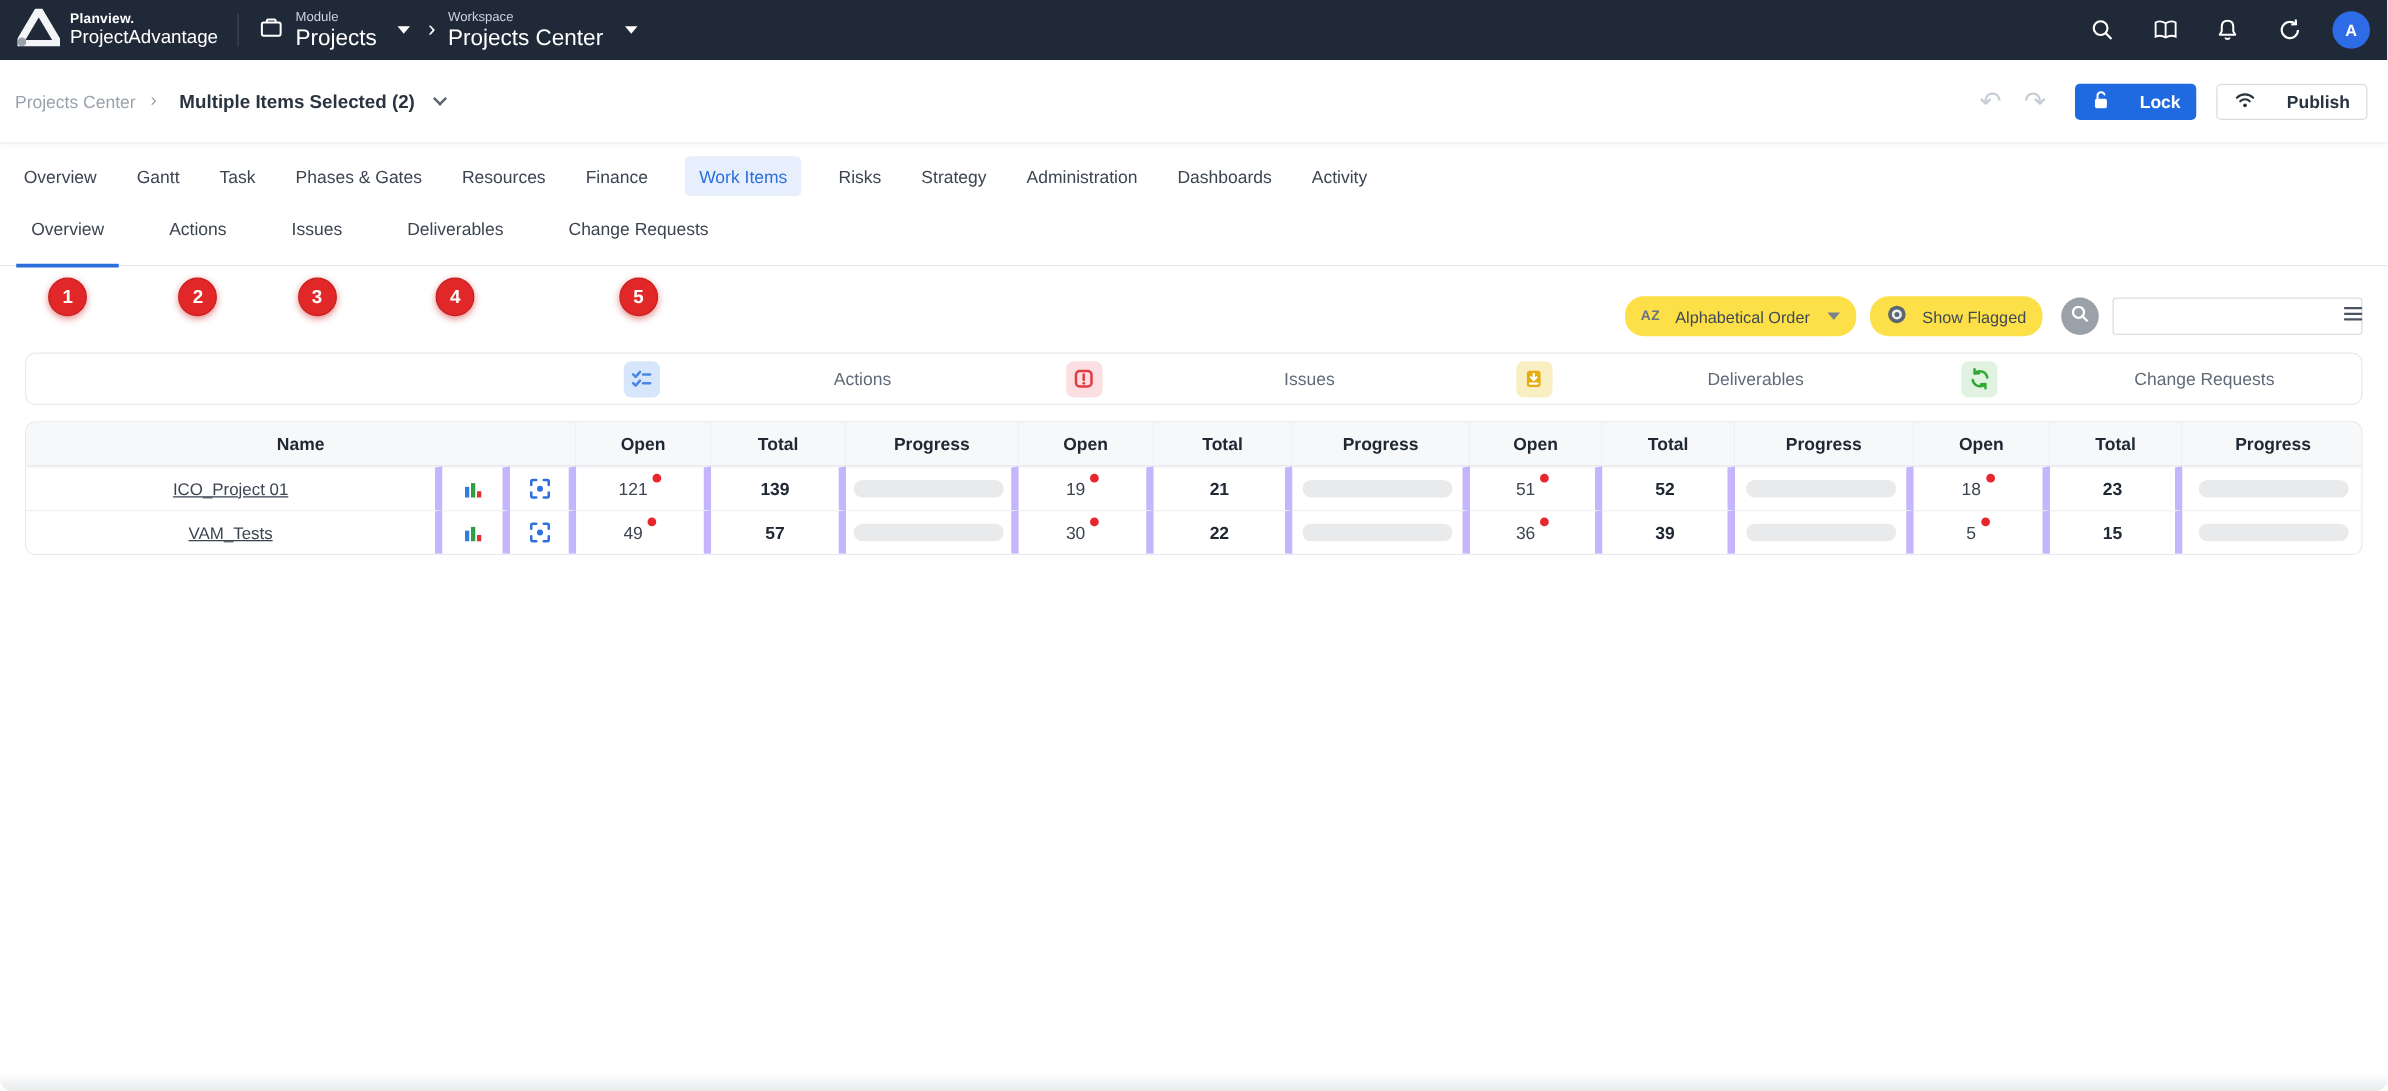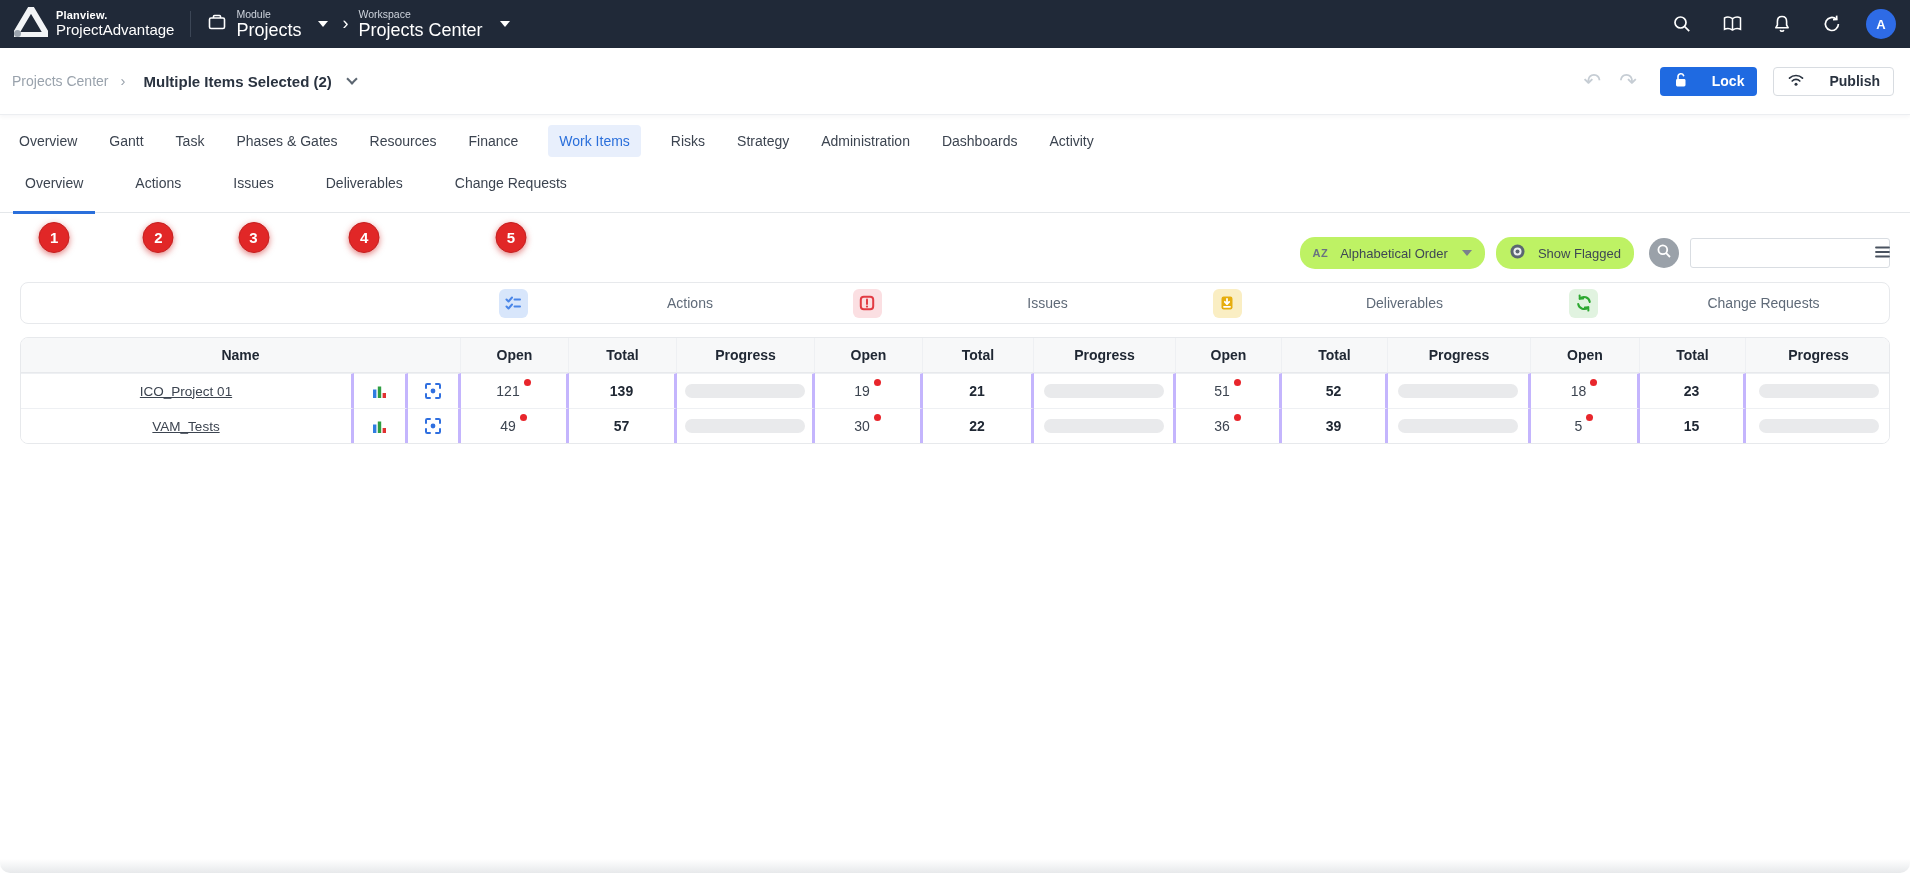--- a/index.html
+++ b/index.html
@@ -41,40 +41,40 @@
   .maintab.active { background:#e8effc; color:#2a6fdb; border-radius:4px; padding:8px 11px; }
 
   
   .subtabs { height:46px; display:flex; align-items:flex-start; padding-left:13px; gap:28px; border-bottom:1px solid #e4e7ea; position:relative; }
   .subtab { position:relative; font-size:14px; color:#3c4450; padding:8px 12px 0; height:46px; cursor:pointer; white-space:nowrap; }
   .subtab.active::after { content:""; position:absolute; left:0; right:0; bottom:-1px; height:3px; background:#2a6fdb; }
   .ann-badge { position:absolute; top:55px; left:50%; transform:translateX(-50%); width:31px; height:31px; border-radius:50%; background:#e12727; border:1px solid #c51f1f; box-shadow:0 2px 6px rgba(205,35,35,.55); color:#fff; font-size:15px; font-weight:700; display:flex; align-items:center; justify-content:center; z-index:5; }
 
   
   .controls { margin-top:25px; height:30px; display:flex; justify-content:flex-end; align-items:center; padding-right:20px; gap:11px; }
-  .pill { height:30px; border-radius:15px; background:#bef264; display:inline-flex; align-items:center; gap:12px; padding:16px 13px; font-size:13px; color:#3f4854; cursor:pointer; }
+  .pill { height:30px; border-radius:15px; background:#fde047; display:inline-flex; align-items:center; gap:12px; padding:16px 13px; font-size:13px; color:#3f4854; cursor:pointer; }
   .az { font-size:11px; font-weight:700; color:#6a7380; letter-spacing:.5px; }
   .pill-caret { width:0; height:0; border-left:5px solid transparent; border-right:5px solid transparent; border-top:6px solid #7a828c; margin-left:2px; }
   .search-circle { width:30px; height:30px; border-radius:50%; background:#9aa1a9; display:flex; align-items:center; justify-content:center; margin-left:4px; cursor:pointer; }
   .searchbox { width:200px; height:30px; border:1px solid #d9dde2; border-radius:3px; background:#fff; display:flex; align-items:center; padding:0 8px; }
   .searchbox input { flex:1; border:none; outline:none; font-size:13px; color:#3c4450; background:transparent; font-family:"Liberation Sans", sans-serif; }
 
   
   .groupcard { margin:14px 20px 0; width:1870px; height:42px; background:#fff; border:1px solid #e7e9ec; border-radius:8px; display:grid; grid-template-columns:438px 108px 246px 108px 253px 106px 249px 109px 251px; align-items:center; }
   .gc-icon { display:flex; justify-content:center; }
   .chip { width:29px; height:29px; border-radius:6px; display:flex; align-items:center; justify-content:center; }
   .gc-label { text-align:center; font-size:14px; color:#5f6a78; }
 
   
   .wi-table { margin:13px 20px 0; width:1870px; border:1px solid #e7e9ec; border-radius:8px; overflow:hidden; background:#fff; }
   .wi-grid { display:grid; grid-template-columns:333px 54px 53px 108px 108px 138px 108px 111px 142px 106px 106px 143px 109px 106px 145px; }
   .th { height:35px; background:#f7f8f9; display:flex; align-items:center; justify-content:center; font-size:14px; font-weight:700; color:#202834; border-right:1px solid #eef0f3; border-bottom:1px solid #e7e9ec; }
   .th.name { grid-column:span 3; }
   .th:last-child { border-right:none; }
-  .td { height:35px; display:flex; align-items:center; justify-content:center; font-size:14px; color:#3c4450; border-right:3px solid #c4b5fd; border-top:1px solid #eef0f3; background:#fff; }
+  .td { height:35px; display:flex; align-items:center; justify-content:center; font-size:14px; color:#3c4450; border-right:6px solid #c4b5fd; border-top:1px solid #eef0f3; background:#fff; }
   .td:last-child { border-right:none; }
   .row:first-of-type .td { border-top:none; }
   .name-link { font-size:13.5px; color:#3c4450; text-decoration:underline; cursor:pointer; }
   .total { font-weight:700; color:#202834; }
   .openwrap { position:relative; display:inline-flex; align-items:flex-start; }
   .flag-dot { width:7px; height:7px; border-radius:50%; background:#e8262c; margin:-4px 0 0 4px; }
   .track { width:120px; height:14px; border-radius:7px; background:#e9eaec; overflow:hidden; }
   .fill { height:100%; background:#2b6fdb; border-radius:7px; min-width:3px; }
   .icon-btn { display:flex; align-items:center; justify-content:center; cursor:pointer; width:100%; height:100%; }
 

